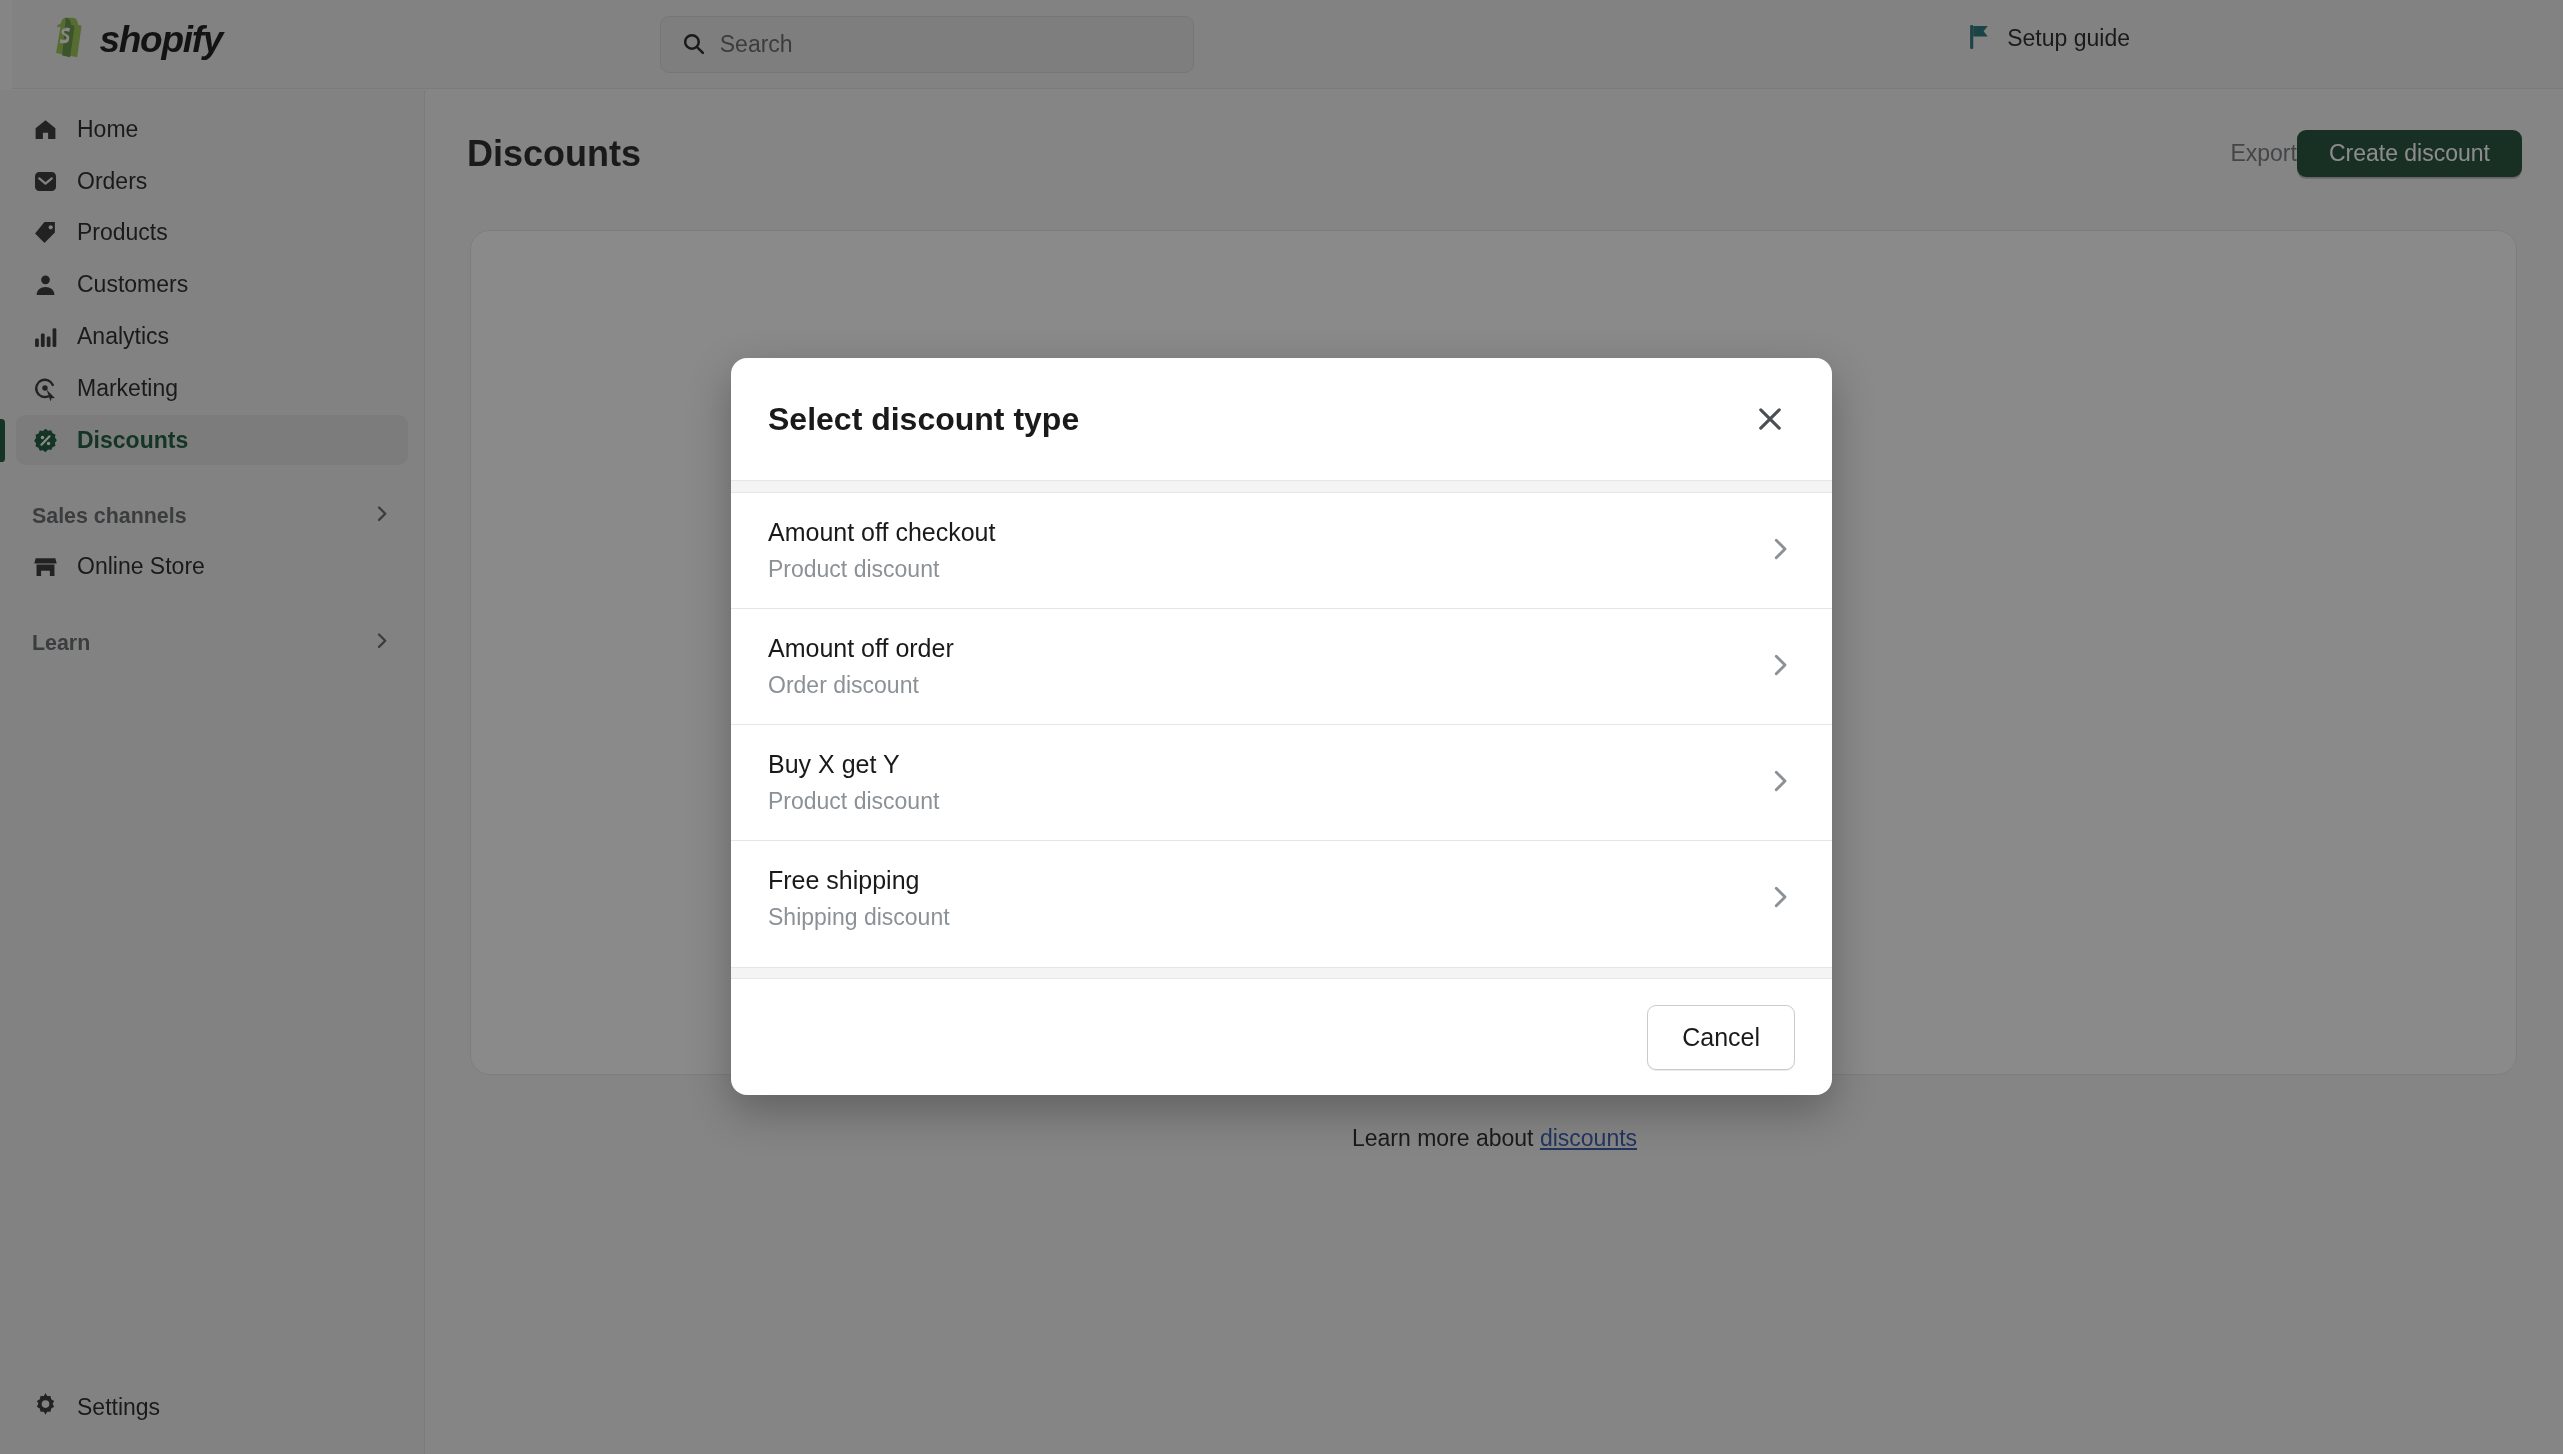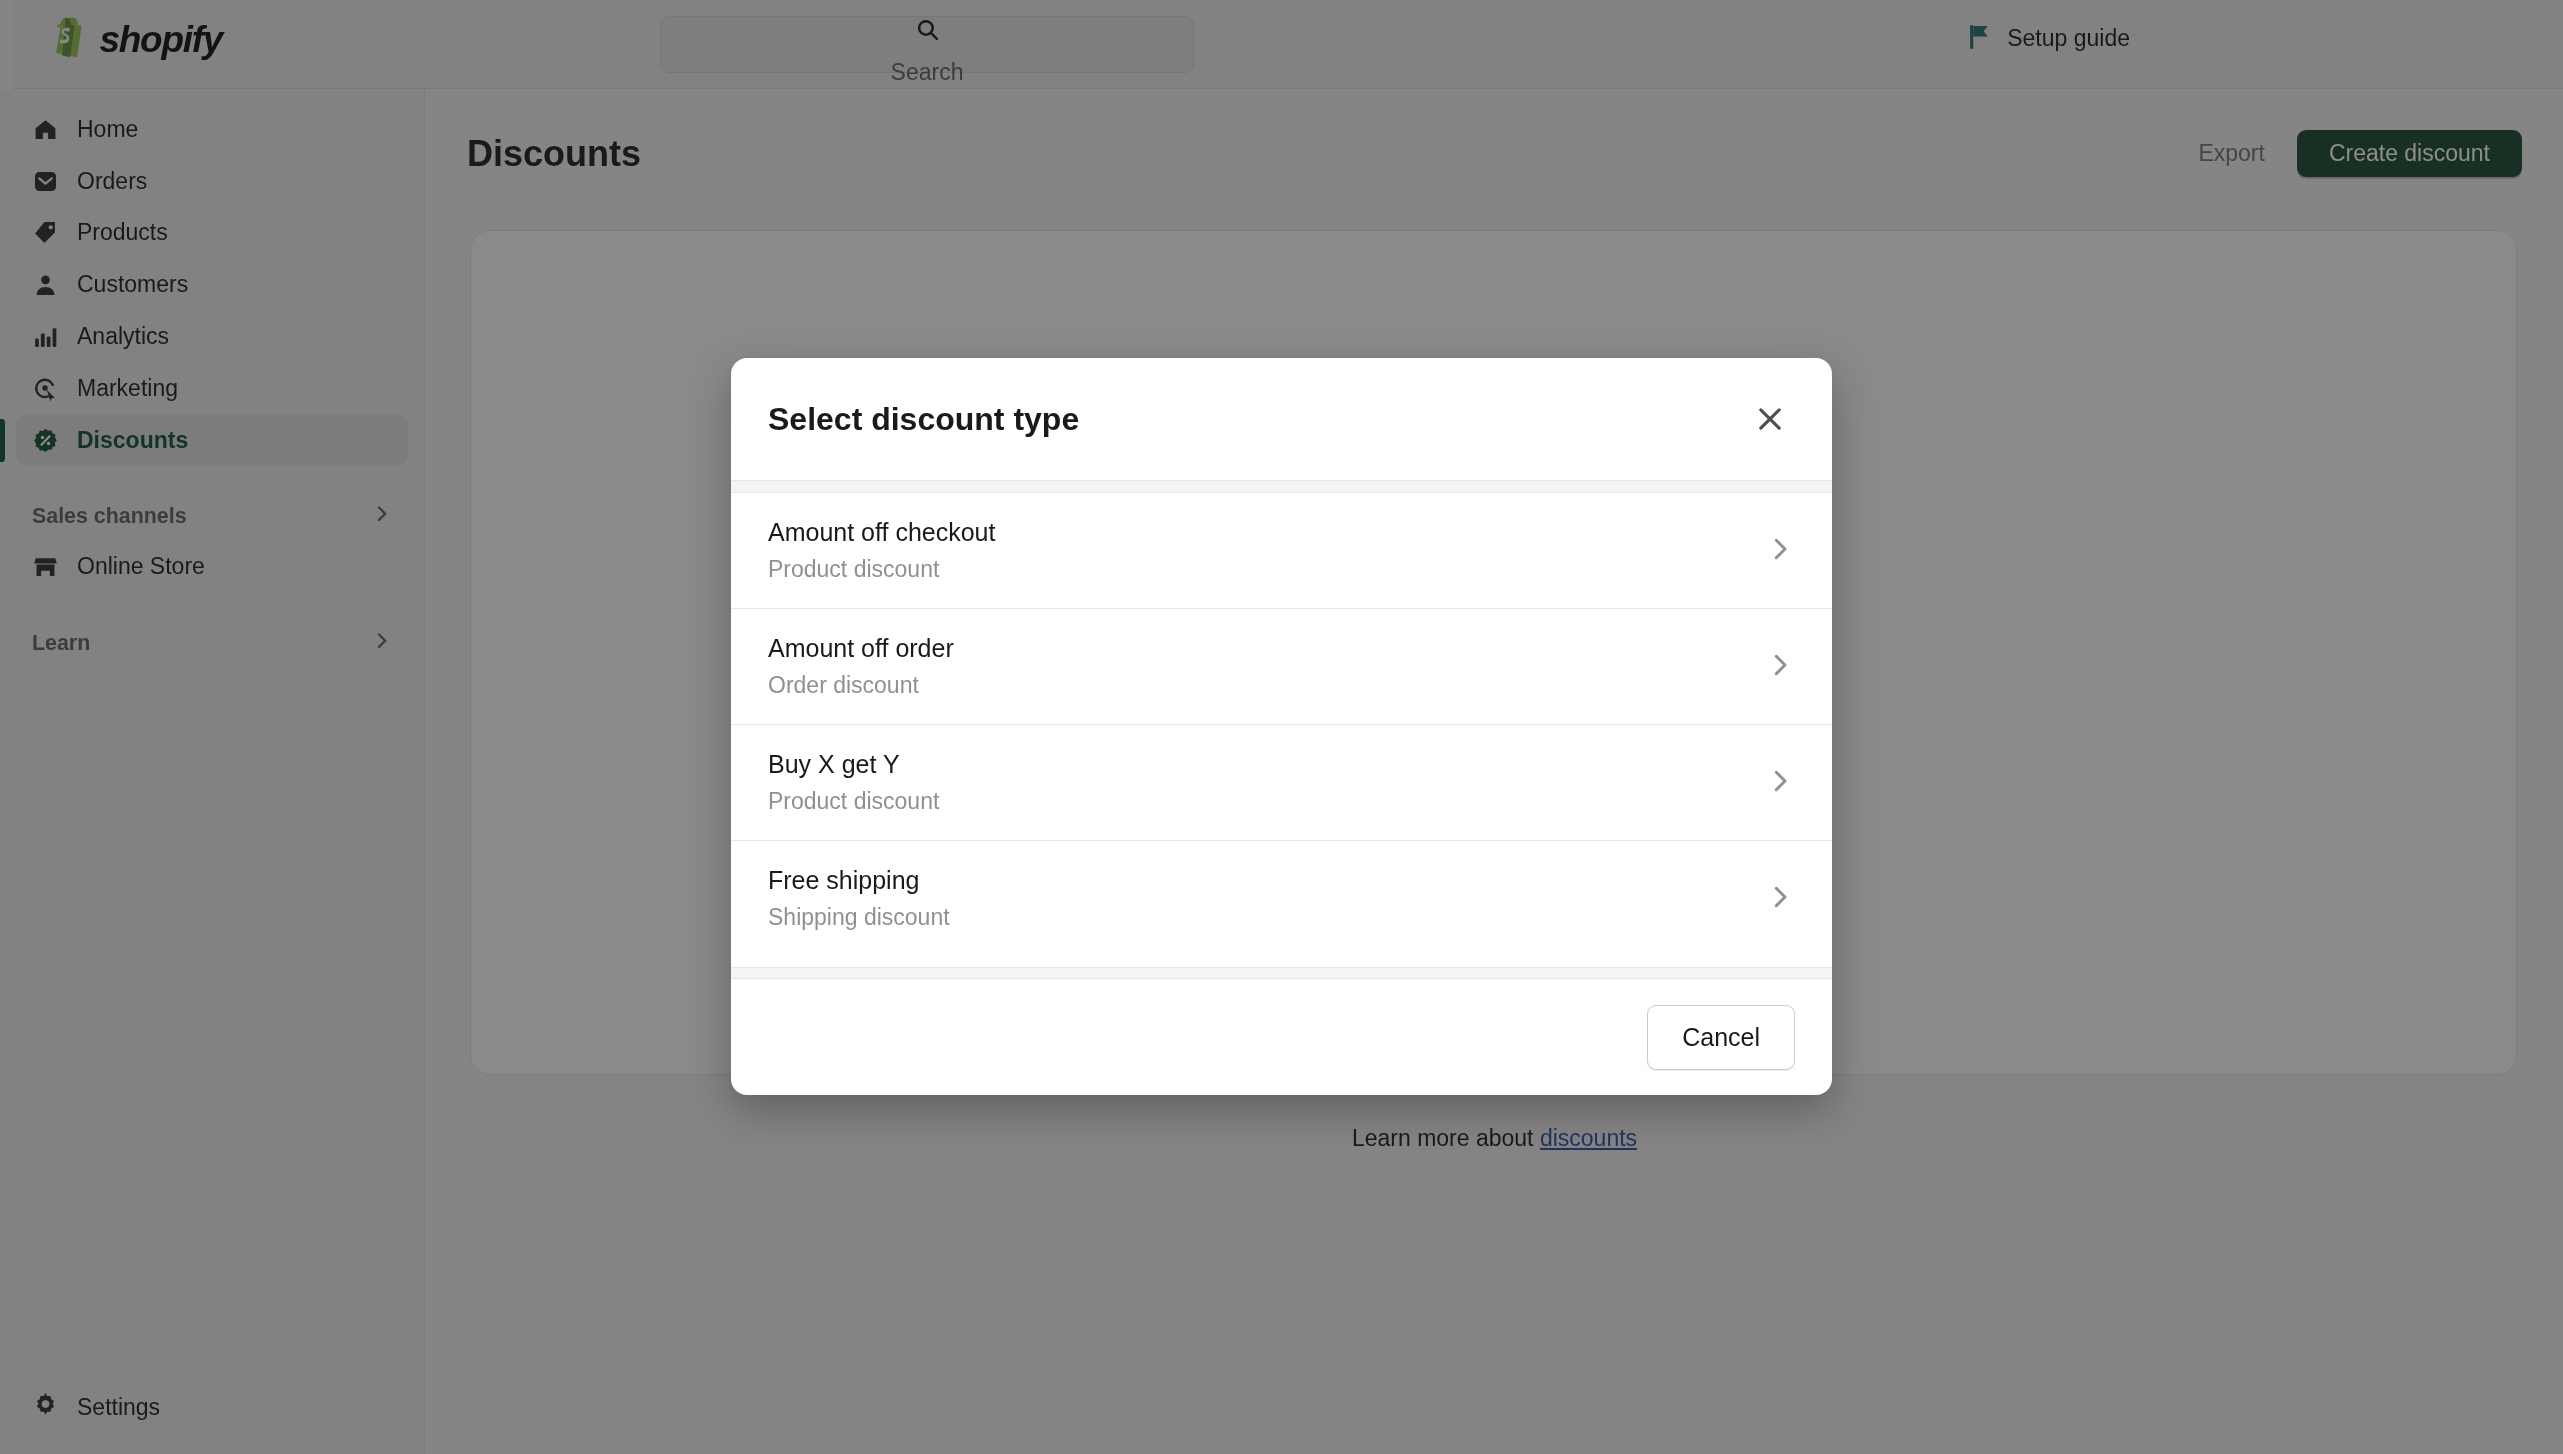--- a/index.html
+++ b/index.html
@@ -17,21 +17,21 @@
     position: absolute; top: 0; left: 12px; width: 2563px; height: 89px;
     background: #ebebeb; border-bottom: 0.9px solid #dcdcdc;
     display: flex; align-items: center;
   }
   .brand { position: absolute; left: 36px; top: 16px; display: flex; align-items: center; gap: 12.5px; }
   .brand-word { font-size: 37px; font-weight: bold; font-style: italic; letter-spacing: -1.3px; color: #0d0d0d; }
 
   .searchbox {
     position: absolute; left: 648px; top: 16px; width: 534px; height: 57px;
     background: #e3e3e3; border: 0.9px solid #d3d3d3; border-radius: 9px;
-    display: flex; align-items: center; padding: 0 19.6px; gap: 14.2px; flex-direction: column;
+    display: flex; align-items: center; padding: 0 19.6px; gap: 14.2px;
   }
   .search-ph { font-size: 23px; color: #5c5f62; }
 
   .setupguide {
     position: absolute; left: 1956px; top: 23px;
     display: flex; align-items: center; gap: 14.2px;
   }
   .setupguide-label { font-size: 23px; color: #1a1a1a; }
 
   
@@ -62,21 +62,21 @@
     margin: 0 16px; padding: 0 16px; font-size: 23px; color: #1a1a1a; cursor: pointer;
   }
 
   
   .main { position: absolute; top: 90px; left: 426px; width: 2137px; height: 1364px; }
   .page-head {
     position: absolute; top: 35px; left: 41px; width: 2055px; height: 57px;
     display: flex; align-items: center;
   }
   .page-title { font-size: 36px; font-weight: bold; color: #1a1a1a; }
-  .head-actions { margin-left: auto; display: flex; gap: 32px; }
+  .head-actions { margin-left: auto; display: flex; }
   .btn-plain { font-size: 23px; color: #6d7175; background: none; border: none; cursor: pointer; font-family: inherit; }
   .btn-primary {
     background: #17452f; color: #ffffff; border: none; border-radius: 9px;
     font-size: 23px; padding: 10px 32px; cursor: pointer; font-family: inherit;
     box-shadow: 0 1.8px 0 rgba(0,0,0,0.25);
   }
 
   .content-card {
     position: absolute; top: 140px; left: 44px; width: 2047px; height: 845px;
     background: #fbfbfb; border: 0.9px solid #e1e1e1; border-radius: 19.6px;

